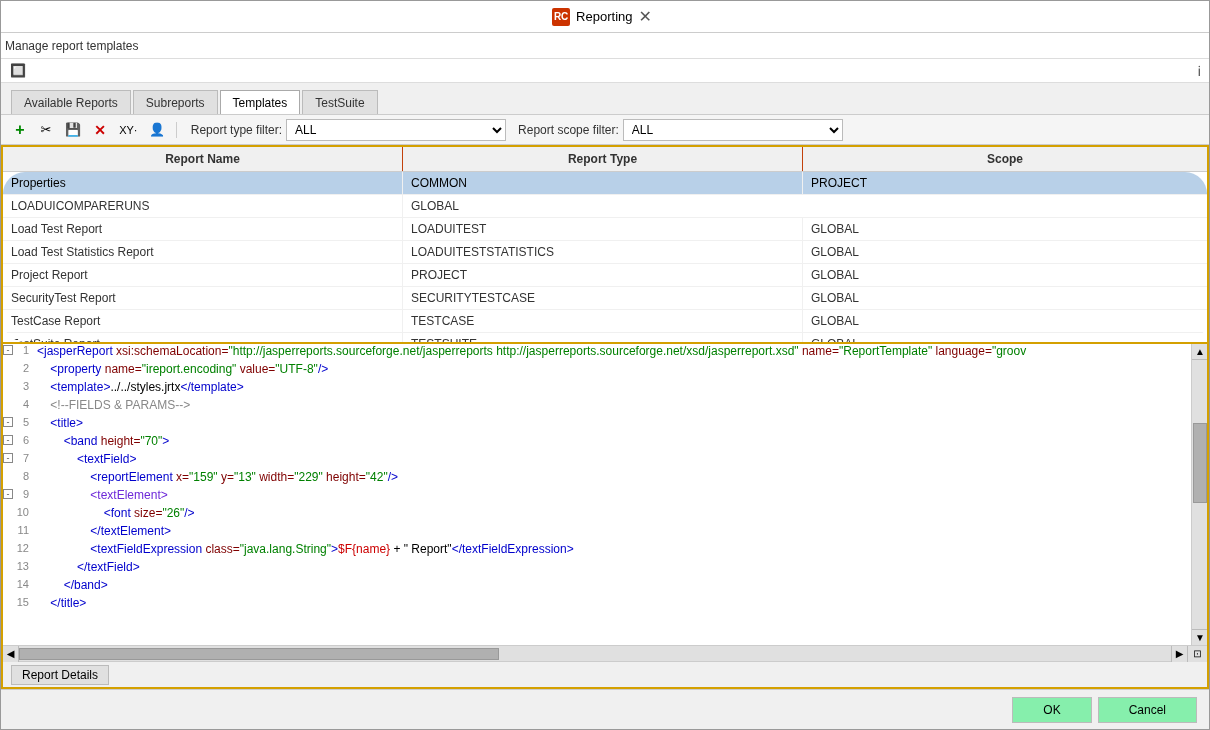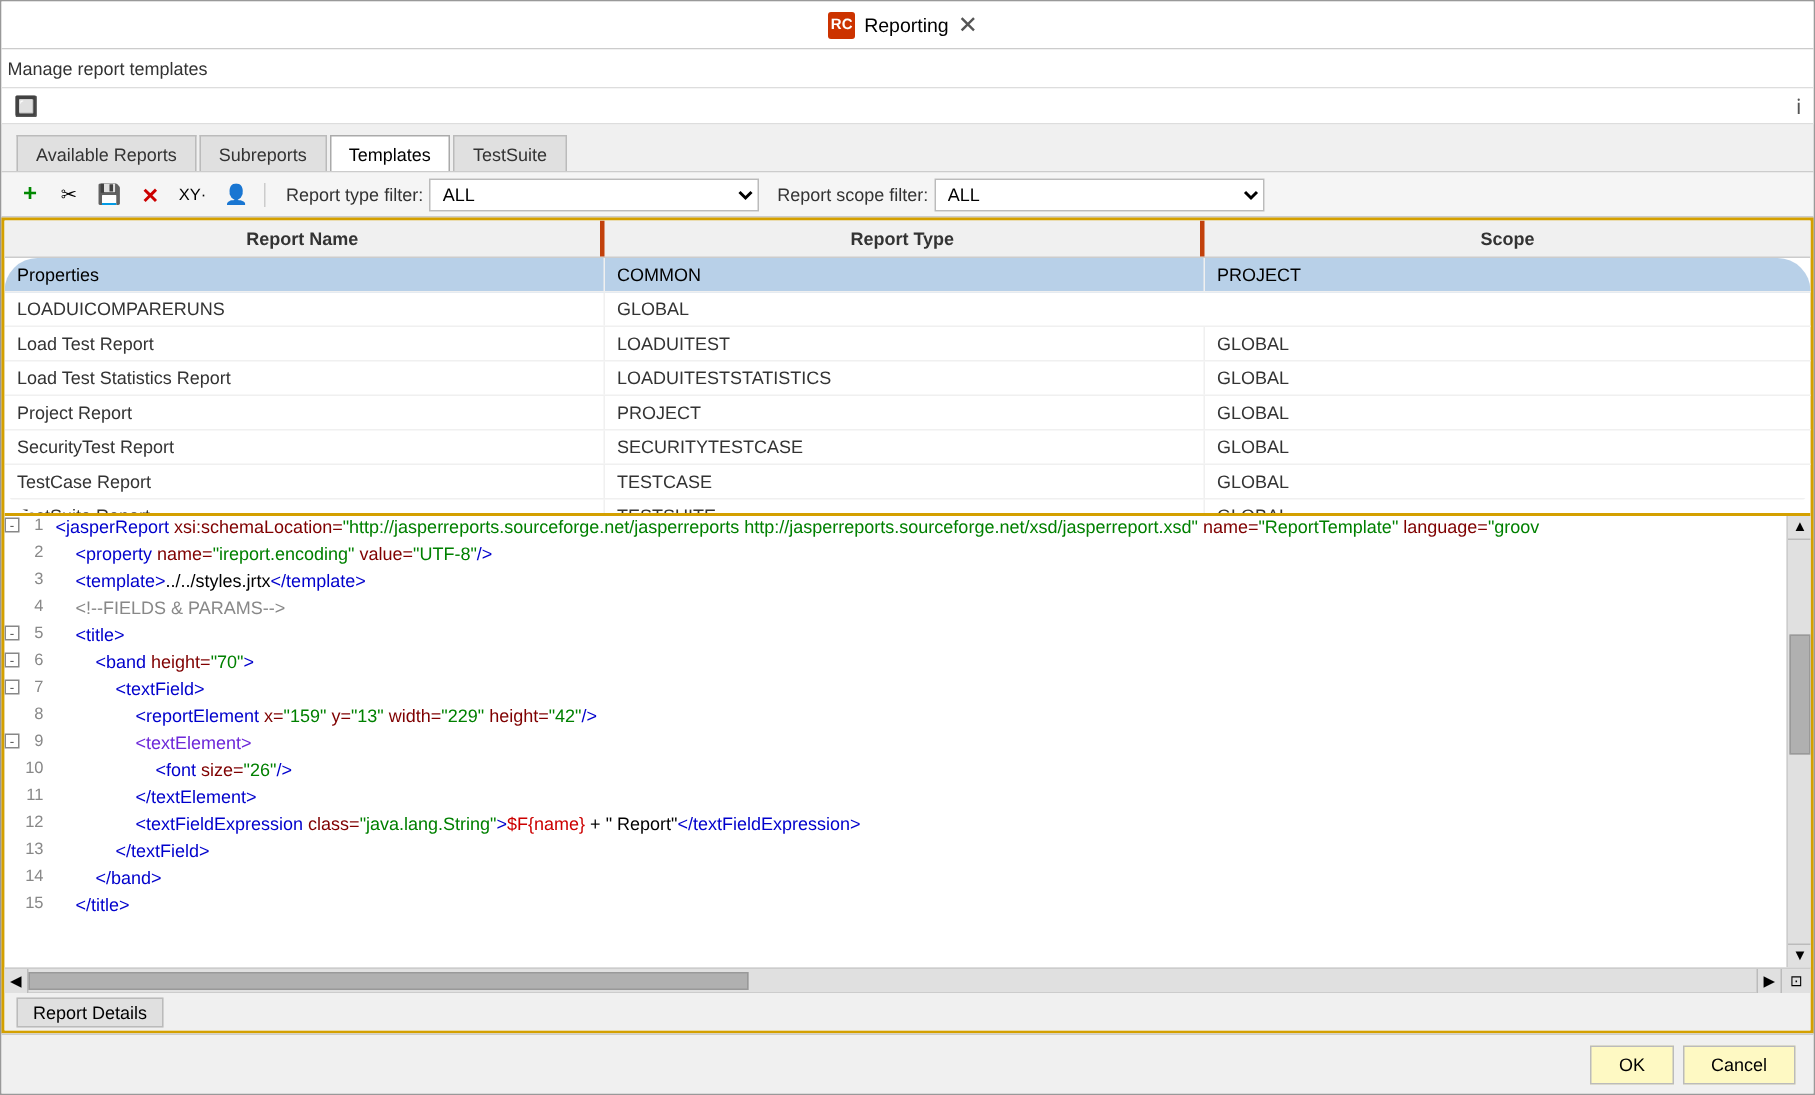--- a/index.html
+++ b/index.html
@@ -167,21 +167,21 @@
       grid-template-columns: 400px 400px 1fr;
       border-bottom: 1px solid #ccc;
       background: #f0f0f0;
     }
     .col-header {
       padding: 5px 8px;
       font-size: 12px;
       font-weight: bold;
       color: #333;
       text-align: center;
-      border-right: 3px solid #c2410c;
+      border-right: 1px solid #c2410c;
     }
     .col-header:last-child { border-right: none; }
     .table-body { overflow-y: auto; max-height: 170px; border-radius: 22px; }
     .table-row {
       display: grid;
       grid-template-columns: 400px 400px 1fr;
       border-bottom: 1px solid #f0f0f0;
       cursor: pointer;
     }
     .table-row.selected { background: #b8d0e8; }
@@ -272,24 +272,24 @@
       background: #f0f0f0;
       border-top: 1px solid #ccc;
       display: flex;
       justify-content: flex-end;
       align-items: center;
       padding: 8px 12px;
       gap: 6px;
       height: 40px;
     }
     .footer-btn {
-      padding: 4px 18px;
+      padding: 4px 30px;
       font-size: 12px;
       border: 1px solid #bbb;
-      background: #fef9c3;
+      background: #86efac;
       cursor: pointer;
       height: 26px;
     }
     .separator {
       width: 1px;
       height: 16px;
       background: #ccc;
       margin: 0 2px;
     }
     .code-wrapper {

